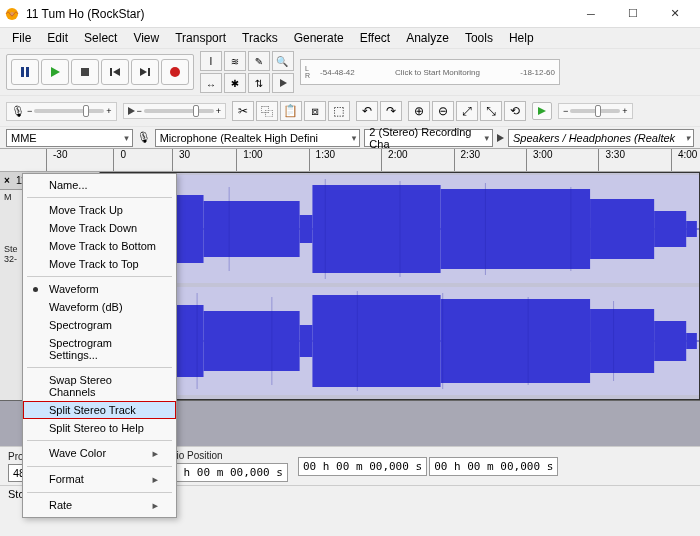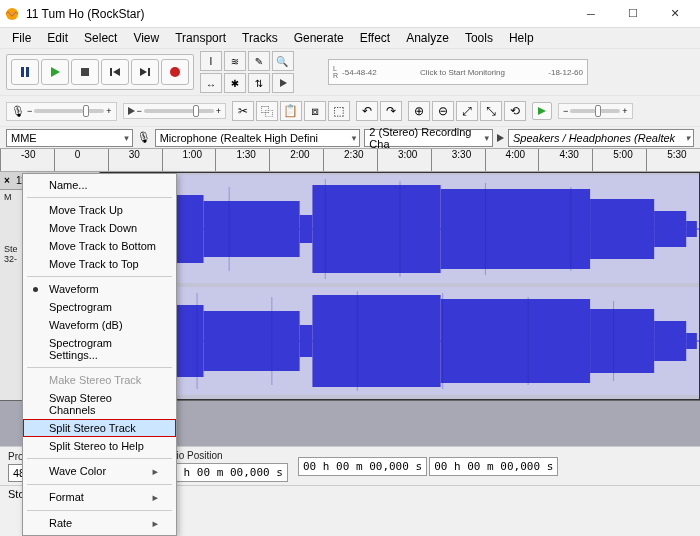--- a/index.html
+++ b/index.html
@@ -10,34 +10,34 @@
 .winbtns { display: flex; }
 .winbtn { width: 42px; height: 28px; display: flex; align-items: center; justify-content: center; color: #333; }
 .menubar { height: 20px; display: flex; align-items: center; background: #f0f0f0; padding: 0 4px; font-size: 12px; }
 .menuitem { padding: 2px 8px; }
 .toolbar-row { background: #f0f0f0; border-top: 1px solid #e5e5e5; display: flex; align-items: center; padding: 2px 6px; gap: 6px; }
 .transport-box { border: 1px solid #bbb; border-radius: 2px; padding: 4px; display: flex; gap: 2px; background: #f8f8f8; }
 .tbtn { width: 28px; height: 26px; border: 1px solid #bbb; border-radius: 3px; background: #fafafa; display: flex; align-items: center; justify-content: center; }
 .tbtn svg { width: 14px; height: 14px; }
 .toolgrid { display: grid; grid-template-columns: repeat(4, 22px); gap: 2px; }
 .toolbtn { width: 22px; height: 20px; border: 1px solid #bbb; background: #f5f5f5; display: flex; align-items: center; justify-content: center; font-size: 10px; }
-.meters { border: 1px solid #bbb; background: #fcfcfc; height: 26px; flex: 1; display: flex; align-items: center; padding: 0 4px; font-size: 8px; color: #666; gap: 4px; margin-left: 28px; }
+.meters { border: 1px solid #bbb; background: #fcfcfc; height: 26px; flex: 1; display: flex; align-items: center; padding: 0 4px; font-size: 8px; color: #666; gap: 10px; }
 .meters .scale { flex: 1; height: 100%; display: flex; flex-direction: column; justify-content: space-around; }
 .meters .ticks { display: flex; justify-content: space-between; font-size: 8px; }
 .slider-area { display: flex; align-items: center; gap: 2px; border: 1px solid #ccc; padding: 2px 4px; background: #f8f8f8; }
 .slider { width: 70px; height: 4px; background: #ccc; position: relative; border-radius: 2px; }
 .slider .thumb { position: absolute; top: -4px; width: 6px; height: 12px; background: #fff; border: 1px solid #888; border-radius: 2px; }
 .miniplay { width: 20px; height: 18px; border: 1px solid #bbb; background: #fafafa; display: flex; align-items: center; justify-content: center; border-radius: 2px; }
 .iconbtn { width: 22px; height: 20px; border: 1px solid #bbb; background: #f8f8f8; display: flex; align-items: center; justify-content: center; font-size: 12px; }
 .device-row { display: flex; align-items: center; gap: 4px; background: #f0f0f0; border-top: 1px solid #e5e5e5; padding: 2px 6px; height: 22px; }
 .dropdown { border: 1px solid #888; background: #fff; height: 18px; padding: 0 16px 0 4px; font-size: 11px; display: flex; align-items: center; position: relative; }
 .dropdown::after { content: "▾"; position: absolute; right: 3px; font-size: 9px; color: #555; }
 .ruler { height: 24px; background: #f0f0f0; border-top: 1px solid #aaa; border-bottom: 1px solid #aaa; position: relative; font-size: 10px; }
 .ruler .ticks { position: absolute; inset: 0; display: flex; }
-.ruler .tick { flex: 1; border-left: 1px solid #888; padding-left: 20px; }
+.ruler .tick { flex: 1; border-left: 1px solid #888; padding-left: 6px; margin-left: 46px; }
 .track-area { display: flex; height: 228px; background: #bfbfbf; }
 .track-panel { width: 100px; background: #e6e6e6; border-right: 1px solid #888; }
 .track-header { height: 18px; display: flex; align-items: center; background: #d4d4d4; border-bottom: 1px solid #999; font-size: 10px; }
 .track-header .x { width: 14px; text-align: center; font-weight: bold; }
 .track-header .name { flex: 1; padding-left: 2px; overflow: hidden; white-space: nowrap; }
 .track-header .dd { width: 14px; text-align: center; }
 .track-info { padding: 2px 4px; font-size: 9px; color: #222; }
 .waveform-area { flex: 1; position: relative; background: #c3c3d6; border: 1px solid #333; }
 .wave { position: absolute; left: 0; right: 0; }
 .wave svg { width: 100%; height: 108px; display: block; }
@@ -352,32 +352,29 @@
     </div>
     <div class="ctx-item">
       <span>Move Track to Top</span>
     </div>
     <div class="ctx-sep"></div>
     <div class="ctx-item">
       <span class="dot"></span>
       <span>Waveform</span>
     </div>
     <div class="ctx-item">
+      <span>Waveform (dB)</span>
+    </div>
+    <div class="ctx-item">
       <span>Spectrogram</span>
     </div>
     <div class="ctx-item">
-      <span>Waveform (dB)</span>
-    </div>
-    <div class="ctx-item">
       <span>Spectrogram Settings...</span>
     </div>
     <div class="ctx-sep"></div>
-    <div class="ctx-item disabled">
-      <span>Make Stereo Track</span>
-    </div>
     <div class="ctx-item">
       <span>Swap Stereo Channels</span>
     </div>
     <div class="ctx-item sel boxed">
       <span>Split Stereo Track</span>
     </div>
     <div class="ctx-item">
       <span>Split Stereo to Help</span>
     </div>
     <div class="ctx-sep"></div>

